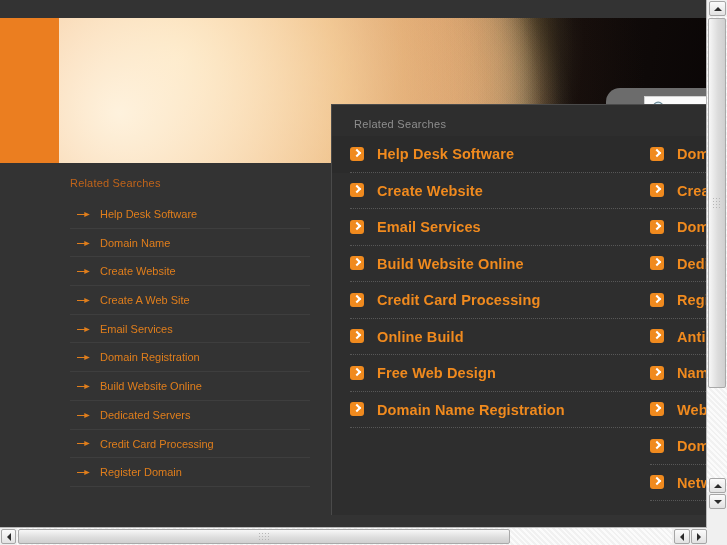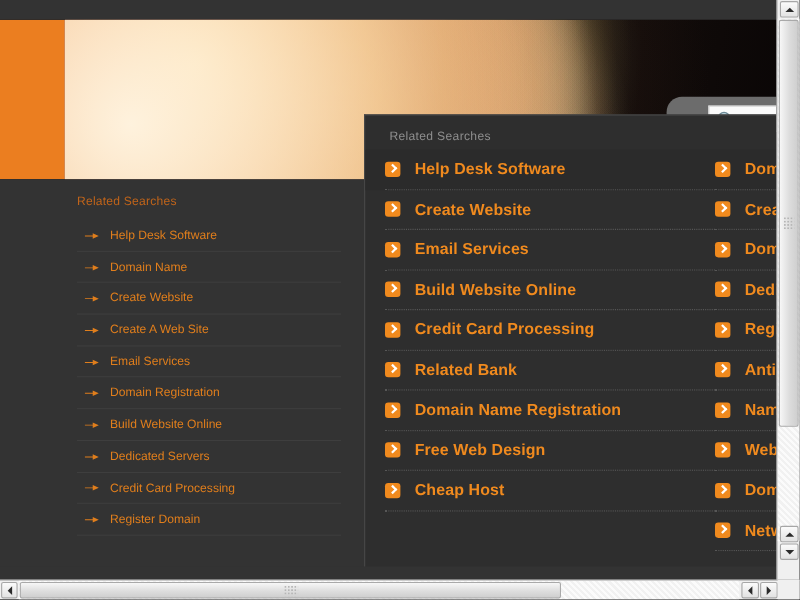--- a/index.html
+++ b/index.html
@@ -370,24 +370,23 @@
       <div class="ov-dark-strip"></div>
       <div class="overlay-title">Related Searches</div>
       <div class="ov-cols">
         <div class="ov-col c1">
           <ul class="ov-list" id="ov-left">
               <li class="ov-item"><span class="chev"></span><span class="lbl">Help Desk Software</span></li>
               <li class="ov-item"><span class="chev"></span><span class="lbl">Create Website</span></li>
               <li class="ov-item"><span class="chev"></span><span class="lbl">Email Services</span></li>
               <li class="ov-item"><span class="chev"></span><span class="lbl">Build Website Online</span></li>
               <li class="ov-item"><span class="chev"></span><span class="lbl">Credit Card Processing</span></li>
-              <li class="ov-item"><span class="chev"></span><span class="lbl">Related Bank</span></li>
+              <li class="ov-item"><span class="chev"></span><span class="lbl">Online Build</span></li>
+              <li class="ov-item"><span class="chev"></span><span class="lbl">Free Web Design</span></li>
               <li class="ov-item"><span class="chev"></span><span class="lbl">Domain Name Registration</span></li>
-              <li class="ov-item"><span class="chev"></span><span class="lbl">Free Web Design</span></li>
-              <li class="ov-item"><span class="chev"></span><span class="lbl">Cheap Host</span></li>
             </ul>
         </div>
         <div class="ov-col c2">
           <ul class="ov-list" id="ov-right">
               <li class="ov-item"><span class="chev"></span><span class="lbl">Domain Name</span></li>
               <li class="ov-item"><span class="chev"></span><span class="lbl">Create A Web Site</span></li>
               <li class="ov-item"><span class="chev"></span><span class="lbl">Domain Registration</span></li>
               <li class="ov-item"><span class="chev"></span><span class="lbl">Dedicated Servers</span></li>
               <li class="ov-item"><span class="chev"></span><span class="lbl">Register Domain</span></li>
               <li class="ov-item"><span class="chev"></span><span class="lbl">Anti Virus Software</span></li>

